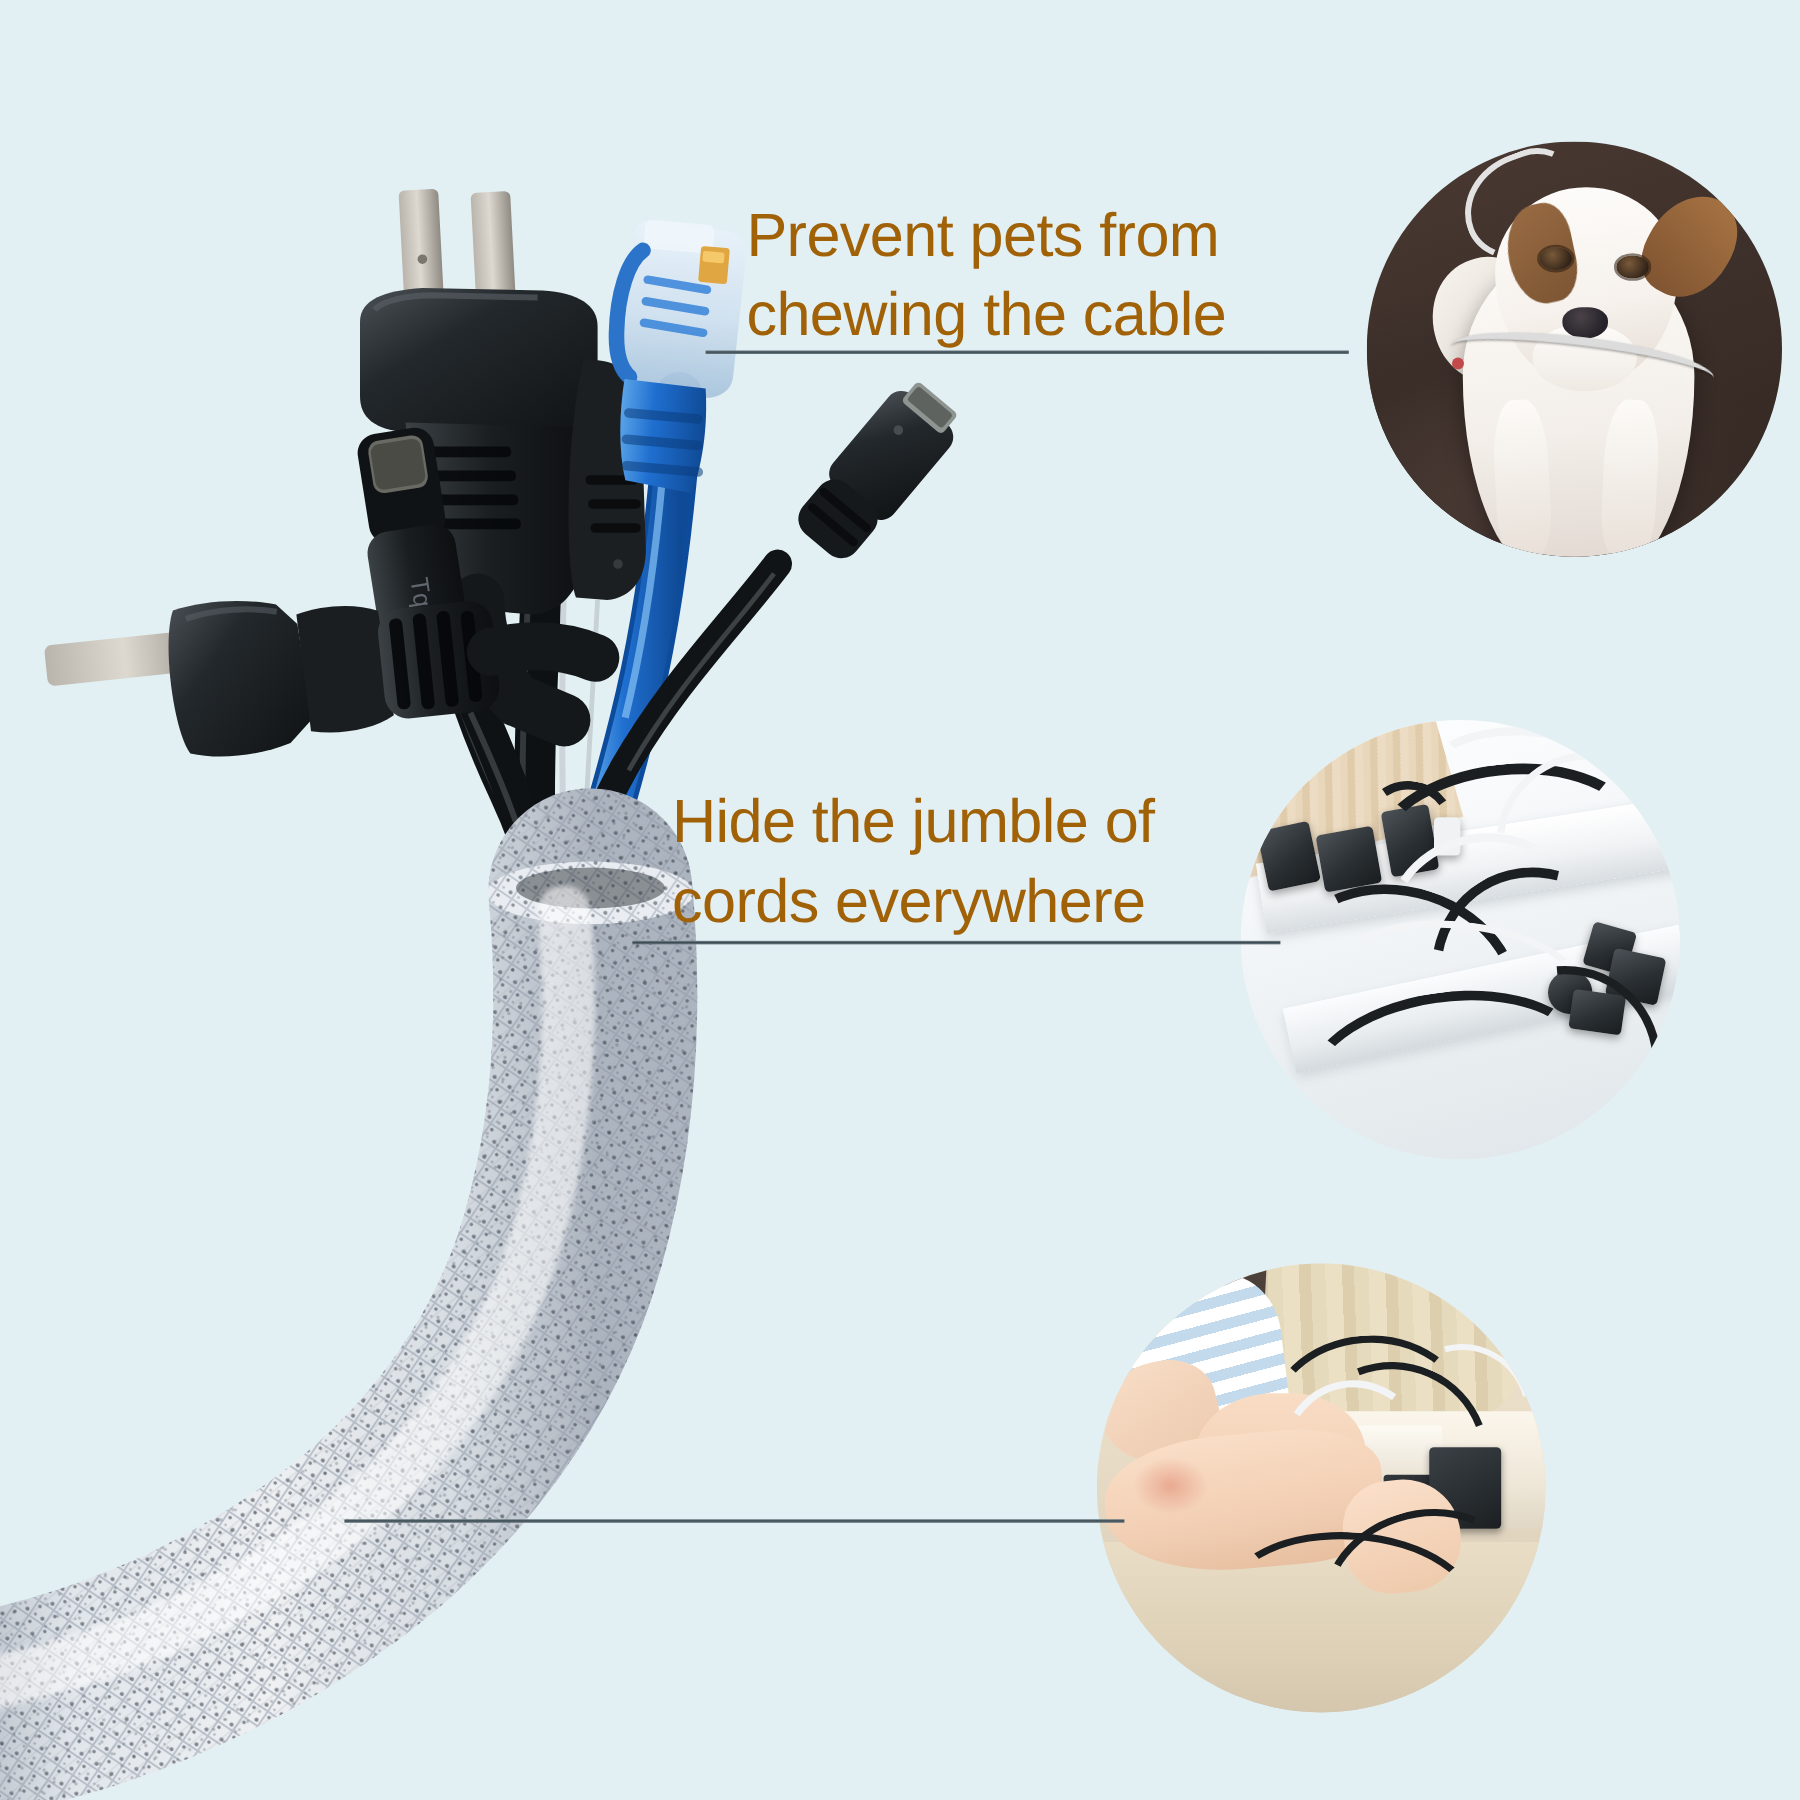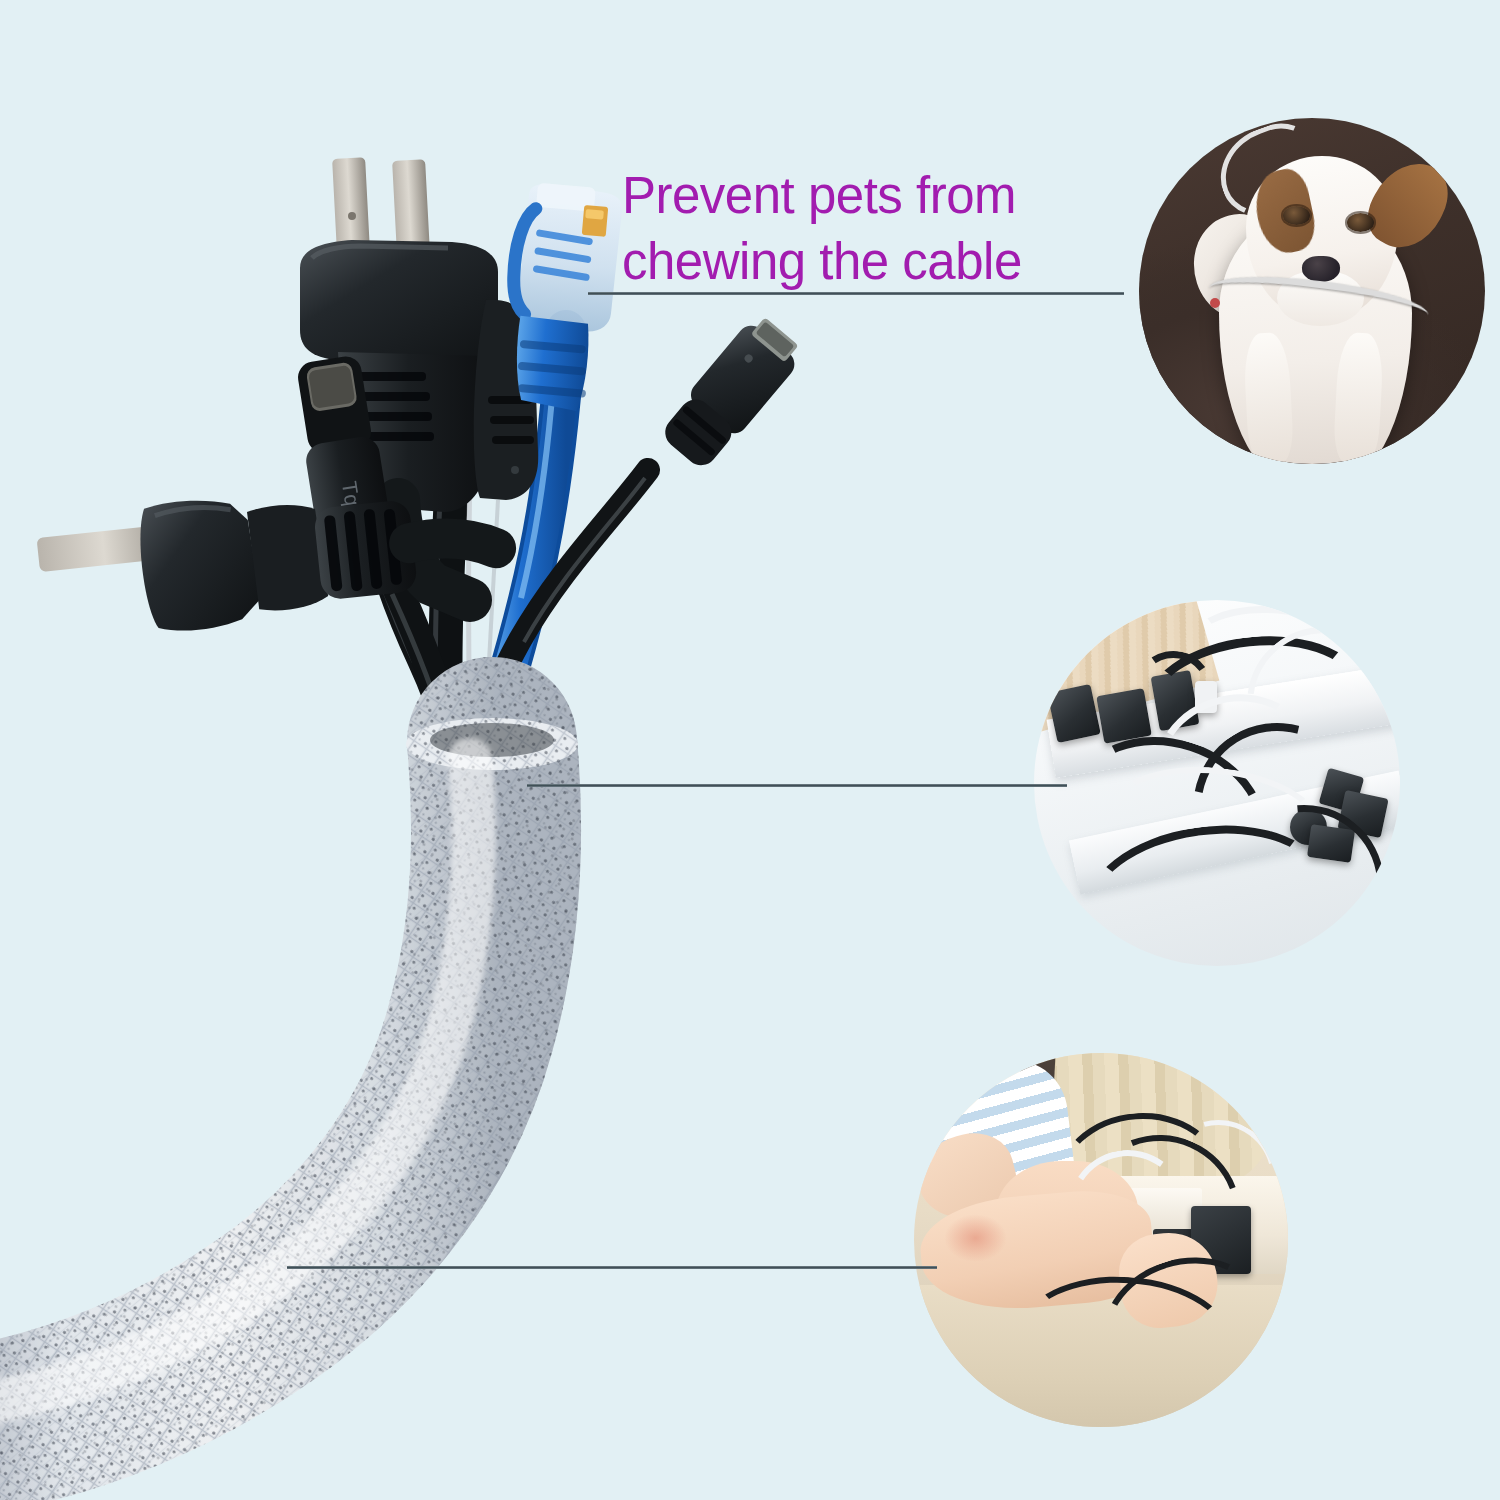--- a/index.html
+++ b/index.html
@@ -16,21 +16,21 @@
   }
   .bg {
     position: absolute;
     inset: 0;
     background: #e2f0f4;
   }
 
   
   .caption {
     position: absolute;
-    color: #a21caf;
+    color: #a16207;
     font-size: 51px;
     line-height: 1.30;
     letter-spacing: -0.5px;
     white-space: pre-line;
     font-weight: 400;
   }
   #caption-1 { left: 622px; top: 163px; }
   #caption-2 { left: 560px; top: 652px; }
   #caption-3 { left: 381px; top: 1152px; }
 
@@ -545,13 +545,15 @@
       <div class="wire wht" style="left:66%;top:18%;width:28%;height:28%;border-width:5px;transform:rotate(30deg);"></div>
     </div>
   </div>
 
   <div class="leader" id="leader-1"></div>
   <div class="leader" id="leader-2"></div>
   <div class="leader" id="leader-3"></div>
 
   <div class="caption" id="caption-1">Prevent pets from
 chewing the cable</div>
+  <div class="caption" id="caption-2">Hide the jumble of
+cords everywhere</div>
 </div>
 
 </body></html>

